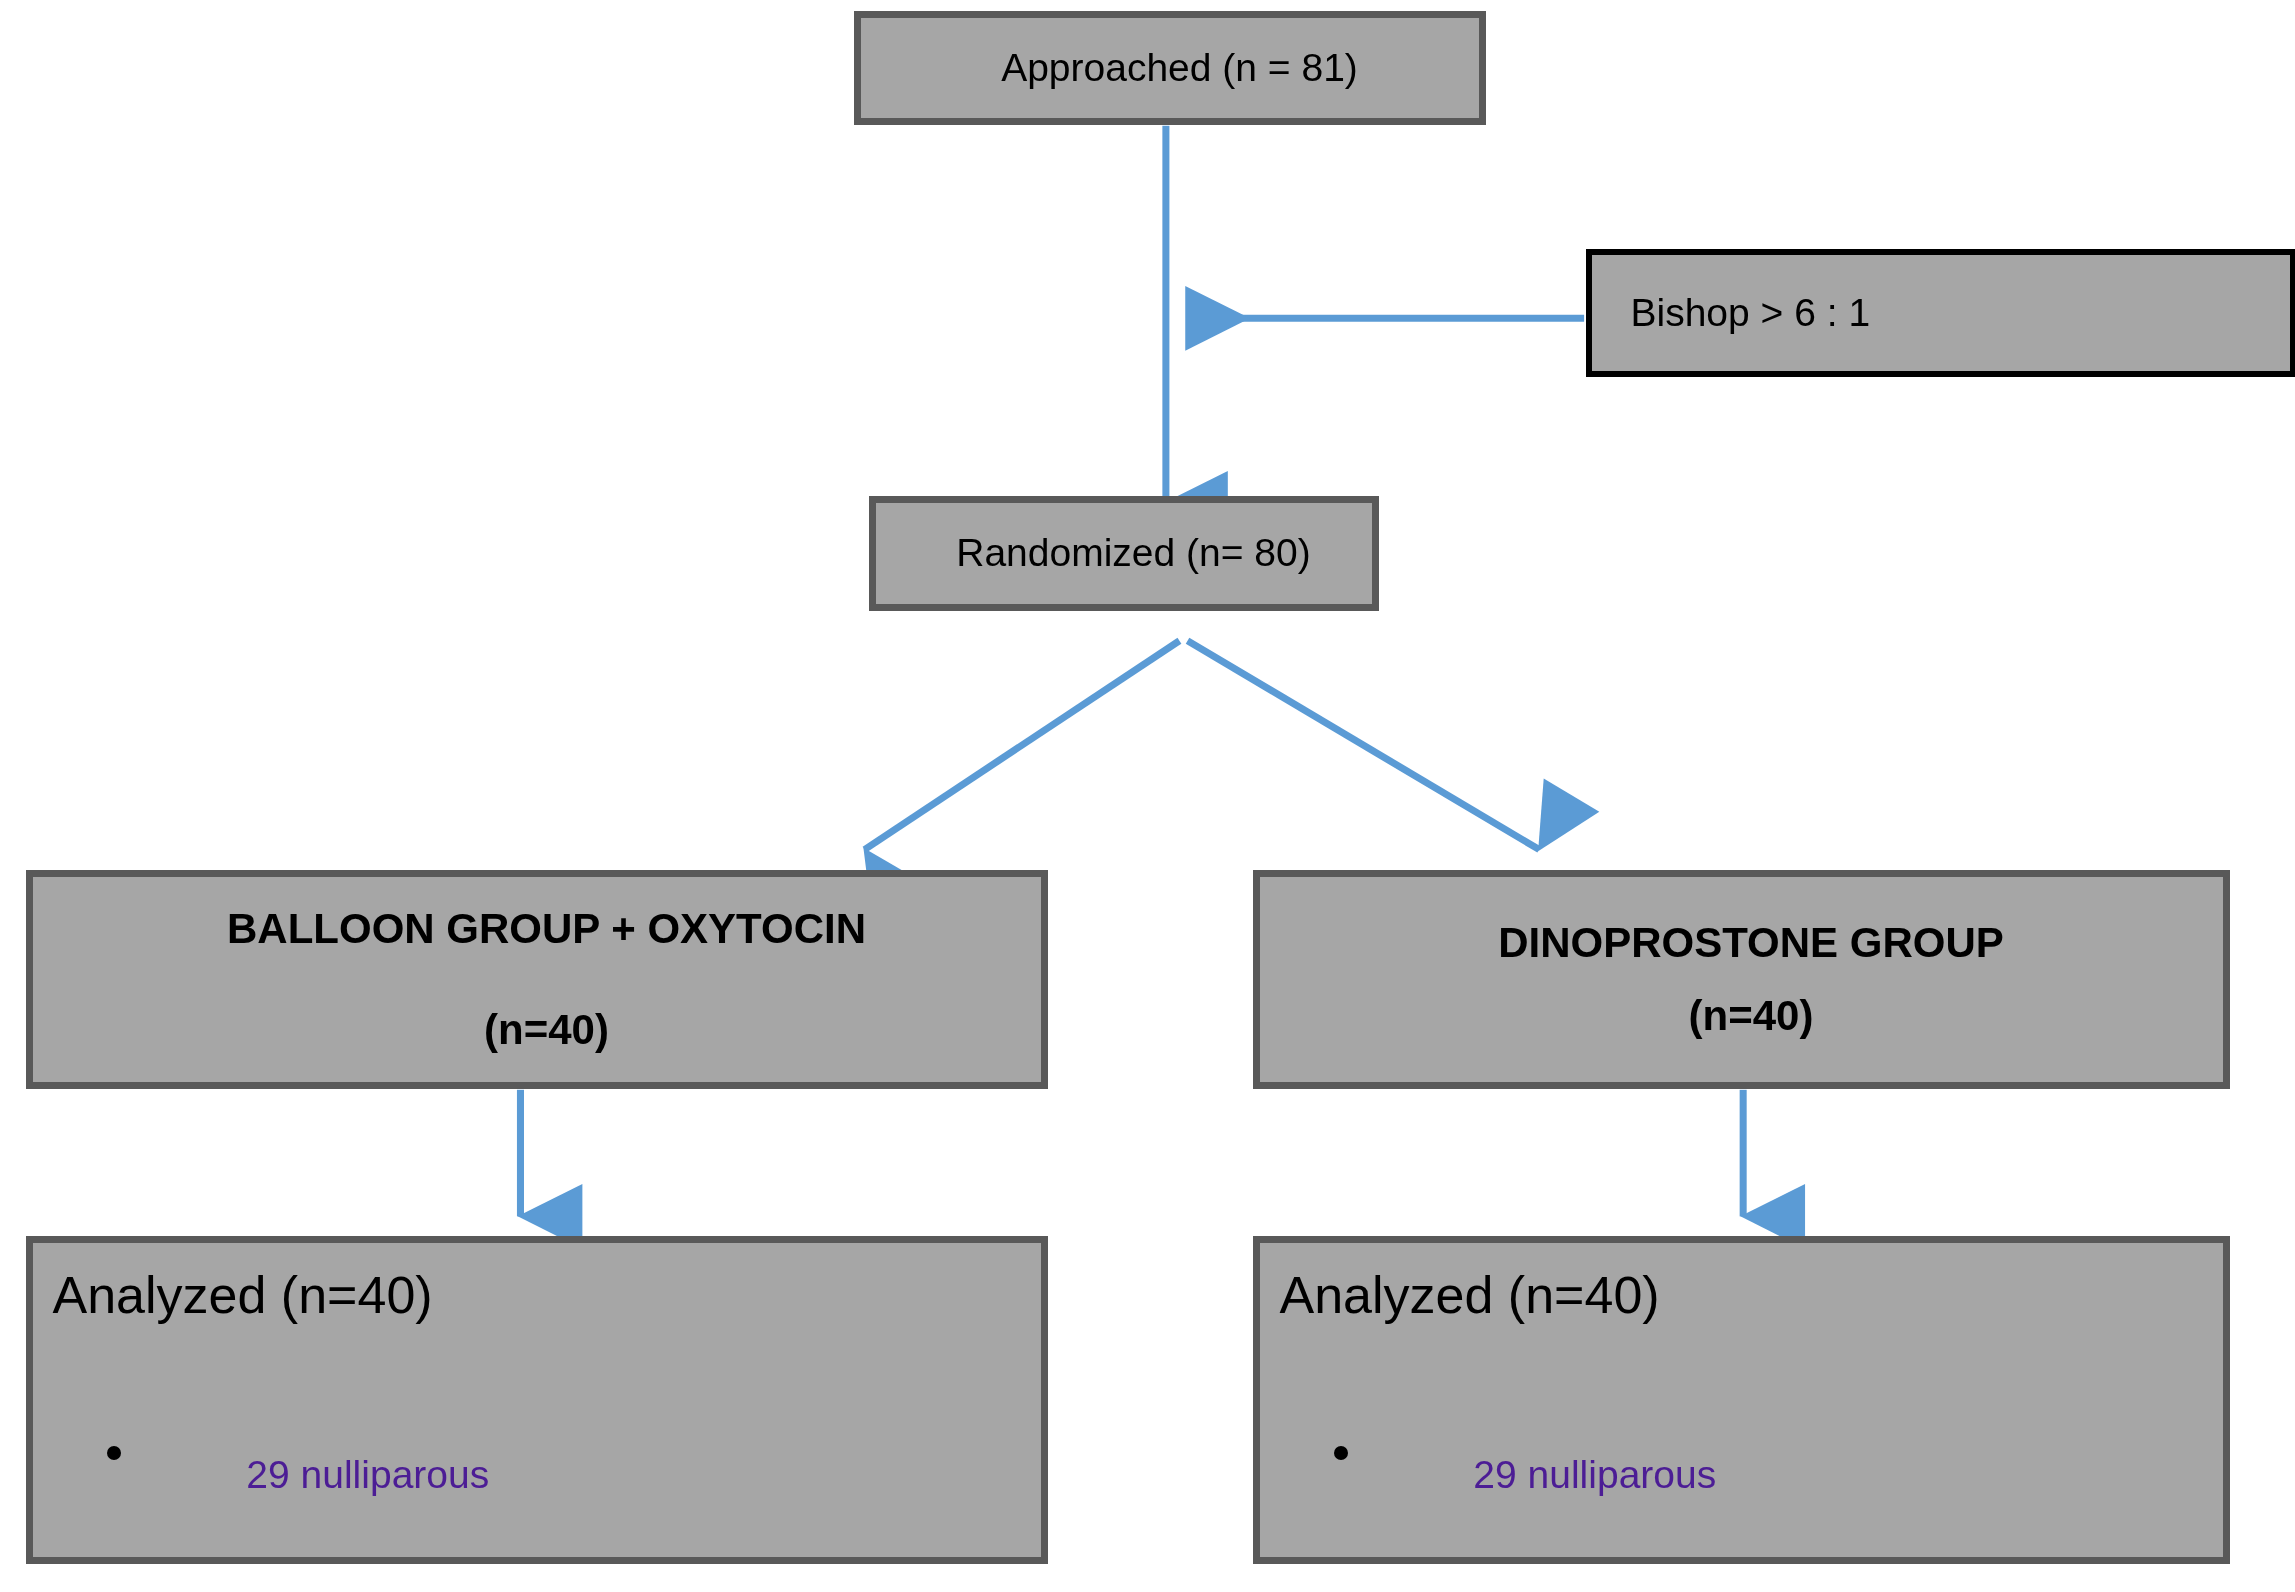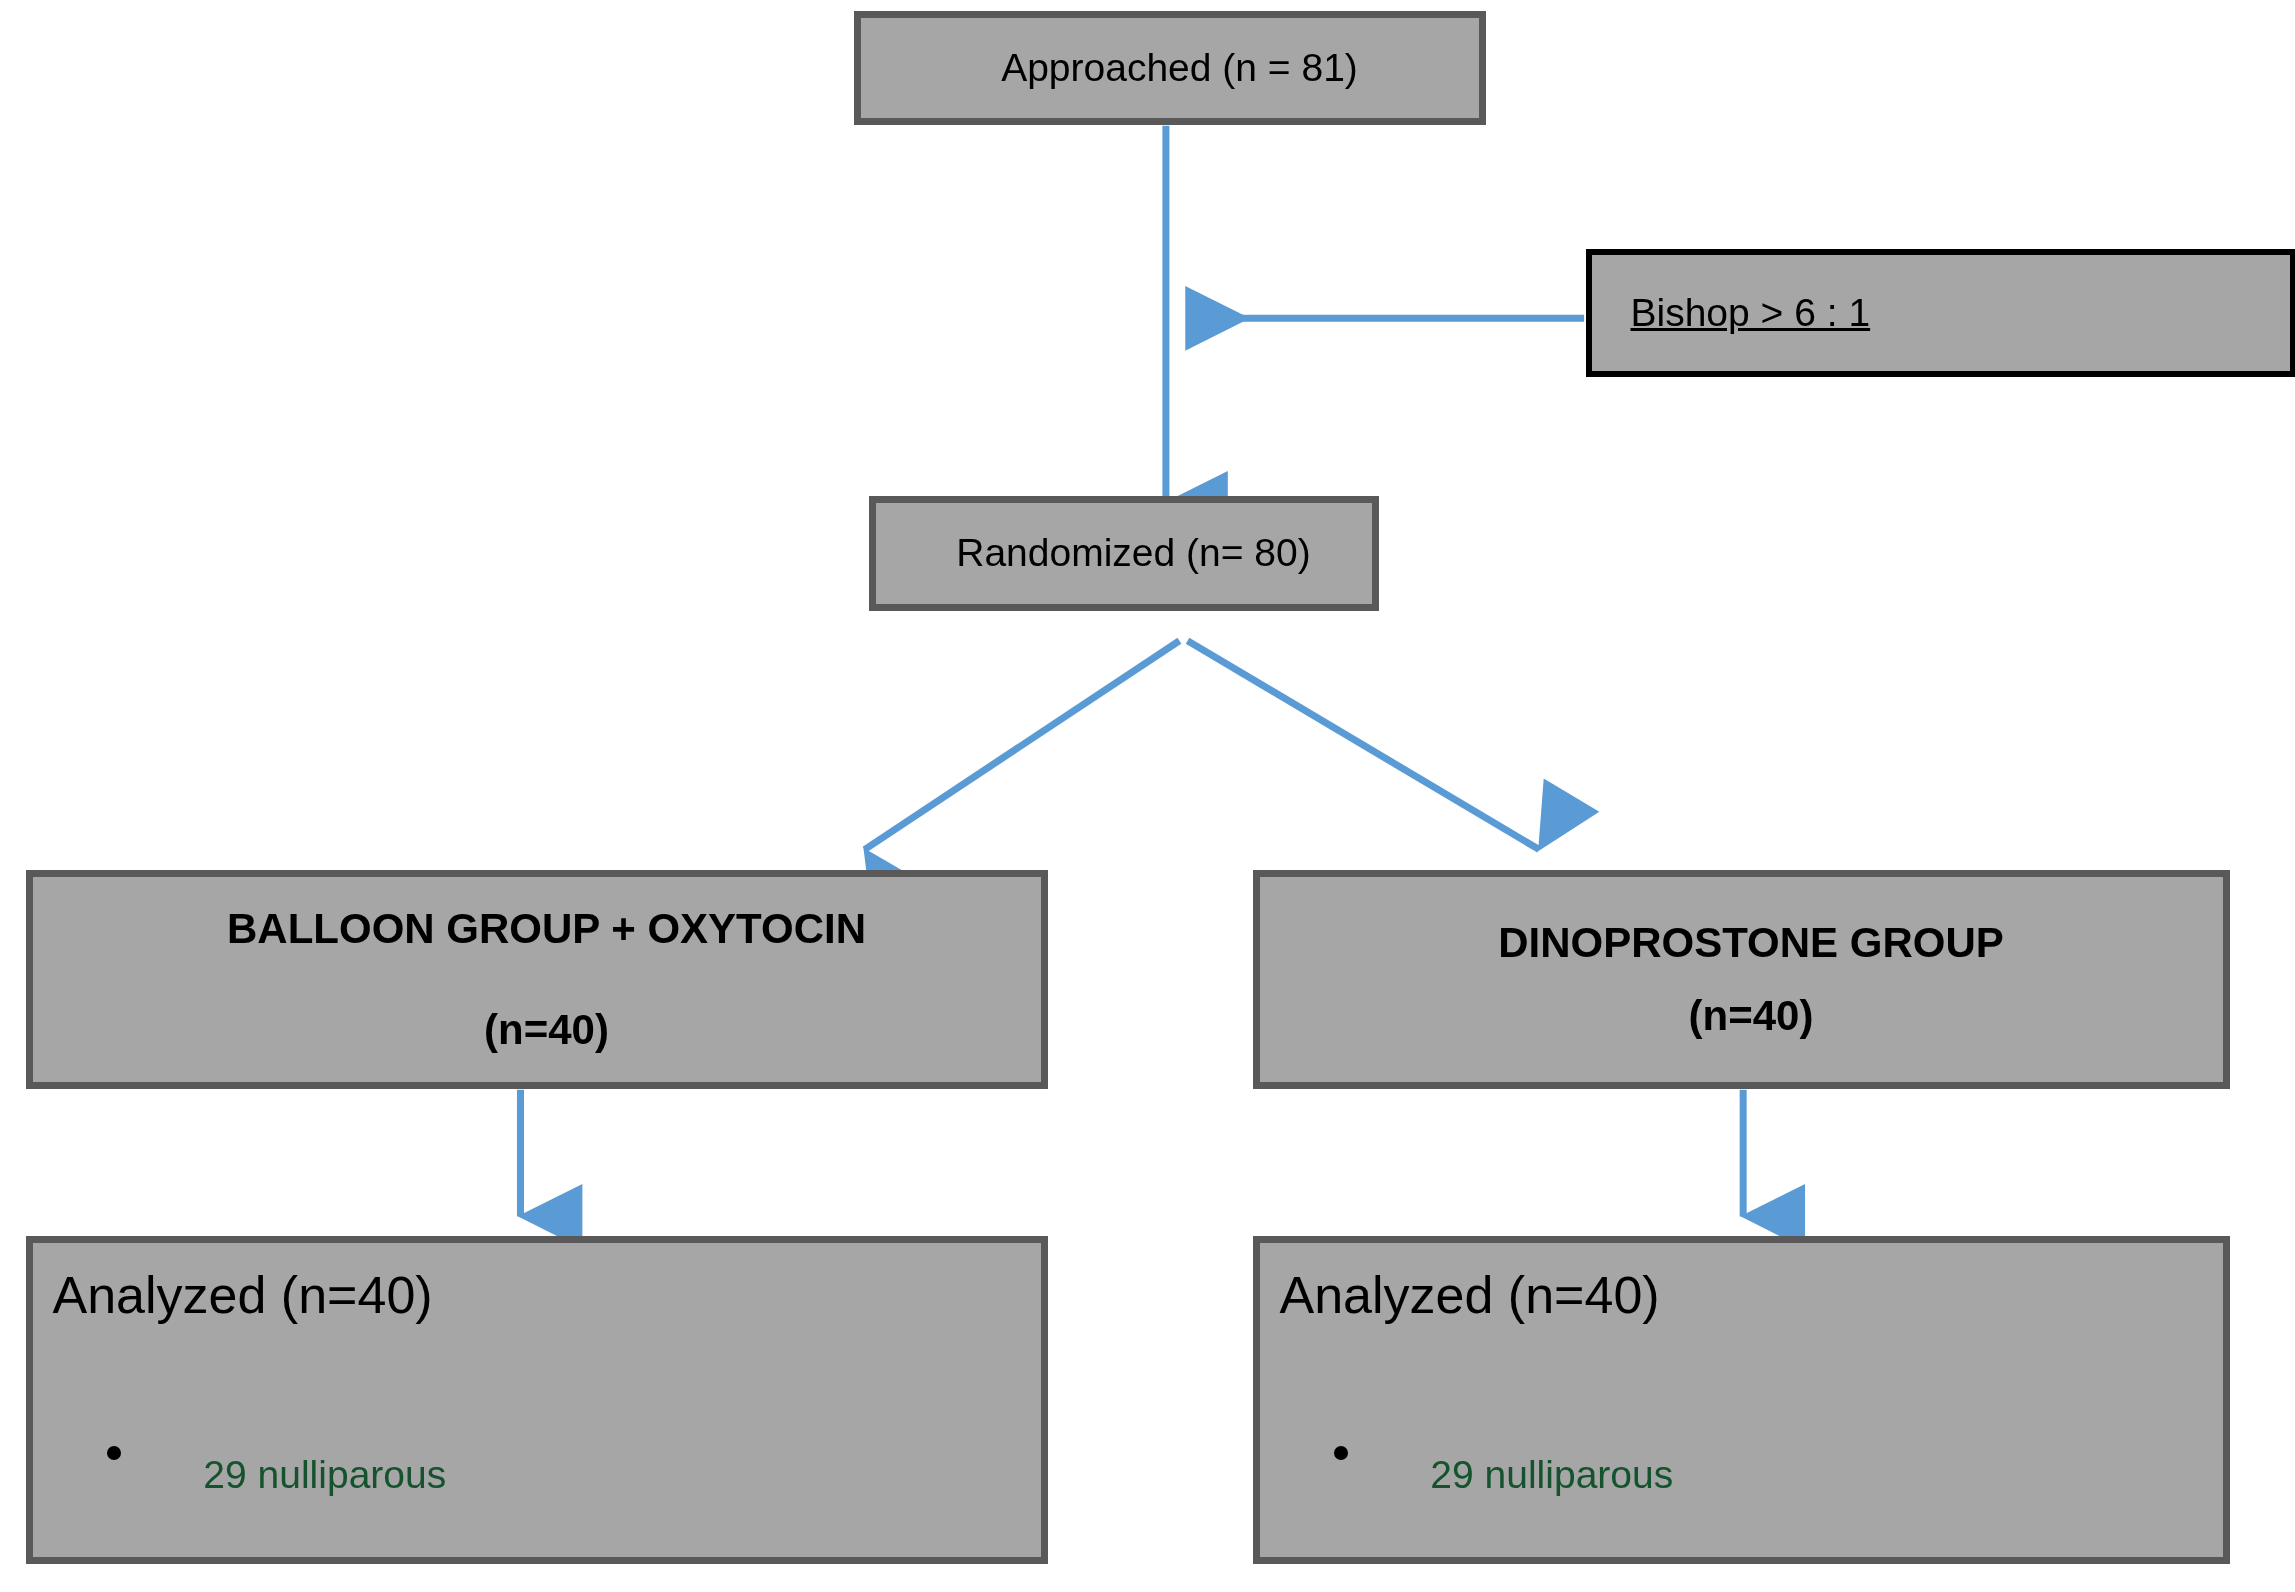--- a/index.html
+++ b/index.html
@@ -37,21 +37,20 @@
     background: #A6A6A6;
     border: 7.6px solid #595959;
     z-index: 2;
     display: flex;
     flex-direction: column;
     justify-content: center;
   }
   .box.black-edge {
     border-color: #000000;
     border-width: 6.5px;
-    text-decoration: underline;
   }
 
   .box-text {
     color: #000000;
     font-size: 39px;
     line-height: 1.18;
     white-space: pre;
     margin-left: 19px;
   }
   .center .box-text {
@@ -91,22 +90,22 @@
     white-space: pre;
   }
   .bullet-list {
     list-style: none;
     margin: 0;
     padding: 0;
     margin-top: 40px;
   }
   .bullet-item {
     font-size: 39px;
-    color: #14532d;
-    padding-left: 62px;
+    color: #4c1d95;
+    padding-left: 105px;
     position: relative;
     margin-bottom: 25px;
     white-space: pre;
   }
   .bullet-item .dot {
     position: absolute;
     left: 74px;
     top: 50%;
     transform: translateY(-50%);
     width: 14px;

